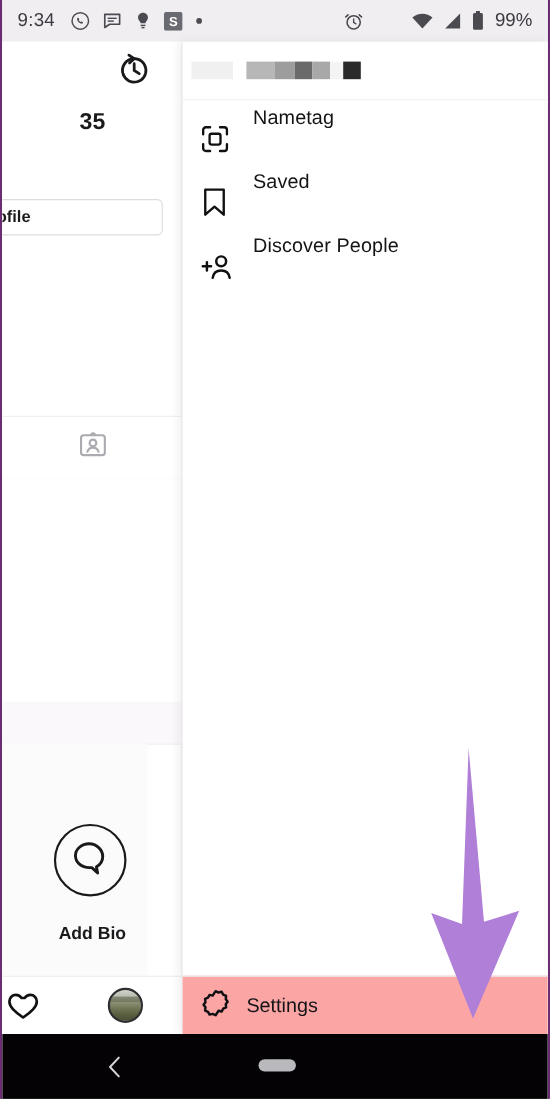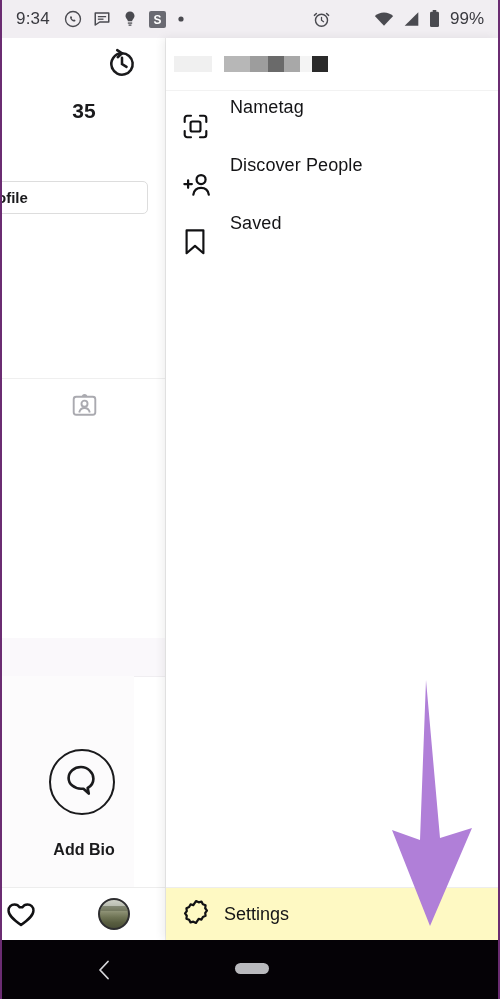--- a/index.html
+++ b/index.html
@@ -307,21 +307,21 @@
 
   #settings-row {
     position: absolute;
     left: 0; right: 0;
     bottom: 0;
     height: 52px;
     display: flex;
     align-items: center;
     padding-left: 16px;
     border-top: 1px solid #ededed;
-    background: #fef9c3;
+    background: #fca5a5;
   }
   #settings-label {
     font-size: 18px;
     color: #141416;
     margin-left: 14px;
   }
 
   
   #annotation-arrow {
     position: absolute;
@@ -504,38 +504,38 @@
               <path d="M21.6 16v3.4c0 1.2-1 2.2-2.2 2.2H16" fill="none" stroke="#111113" stroke-width="1.9" stroke-linecap="round"></path>
               <path d="M8 21.6H4.6c-1.2 0-2.2-1-2.2-2.2V16" fill="none" stroke="#111113" stroke-width="1.9" stroke-linecap="round"></path>
               <rect x="7.6" y="7.6" width="8.8" height="8.8" rx="1.6" fill="none" stroke="#111113" stroke-width="1.9"></rect>
             </svg>
           </span>
           <span class="mi-label">Nametag</span>
         </div>
 
         <div class="menu-item">
           <span class="mi-icon">
+            <svg width="26" height="28" viewBox="0 0 22 26">
+              <path d="M3.2 2.2h15.6v21.2L11 16.6 3.2 23.4z" fill="none" stroke="#111113" stroke-width="2" stroke-linejoin="round"></path>
+            </svg>
+          </span>
+          <span class="mi-label">Saved</span>
+        </div>
+
+        <div class="menu-item">
+          <span class="mi-icon">
             <svg width="30" height="27" viewBox="0 0 28 24">
               <path d="M2.2 11.6h7M5.7 8.1v7" fill="none" stroke="#111113" stroke-width="2.1" stroke-linecap="round"></path>
               <circle cx="17.8" cy="7.4" r="4.2" fill="none" stroke="#111113" stroke-width="2.1"></circle>
               <path d="M10.6 21.4c.6-4 3.5-6.3 7.2-6.3s6.6 2.3 7.2 6.3" fill="none" stroke="#111113" stroke-width="2.1" stroke-linecap="round"></path>
             </svg>
           </span>
           <span class="mi-label">Discover People</span>
         </div>
 
-        <div class="menu-item">
-          <span class="mi-icon">
-            <svg width="26" height="28" viewBox="0 0 22 26">
-              <path d="M3.2 2.2h15.6v21.2L11 16.6 3.2 23.4z" fill="none" stroke="#111113" stroke-width="2" stroke-linejoin="round"></path>
-            </svg>
-          </span>
-          <span class="mi-label">Saved</span>
-        </div>
-
       </div>
 
       <div id="settings-row">
         <span class="mi-icon">
           <svg width="28" height="28" viewBox="0 0 24 24">
             <path d="M12 2.6l2.3 1.1 2.4-.6 1.2 2.2 2.3 1-.3 2.5 1.5 2-1.5 2 .3 2.5-2.3 1-1.2 2.2-2.4-.6L12 21.4l-2.3-1.1-2.4.6-1.2-2.2-2.3-1 .3-2.5-1.5-2 1.5-2-.3-2.5 2.3-1 1.2-2.2 2.4.6z" fill="none" stroke="#111113" stroke-width="1.9" stroke-linejoin="round"></path>
           </svg>
         </span>
         <span id="settings-label">Settings</span>
       </div>

